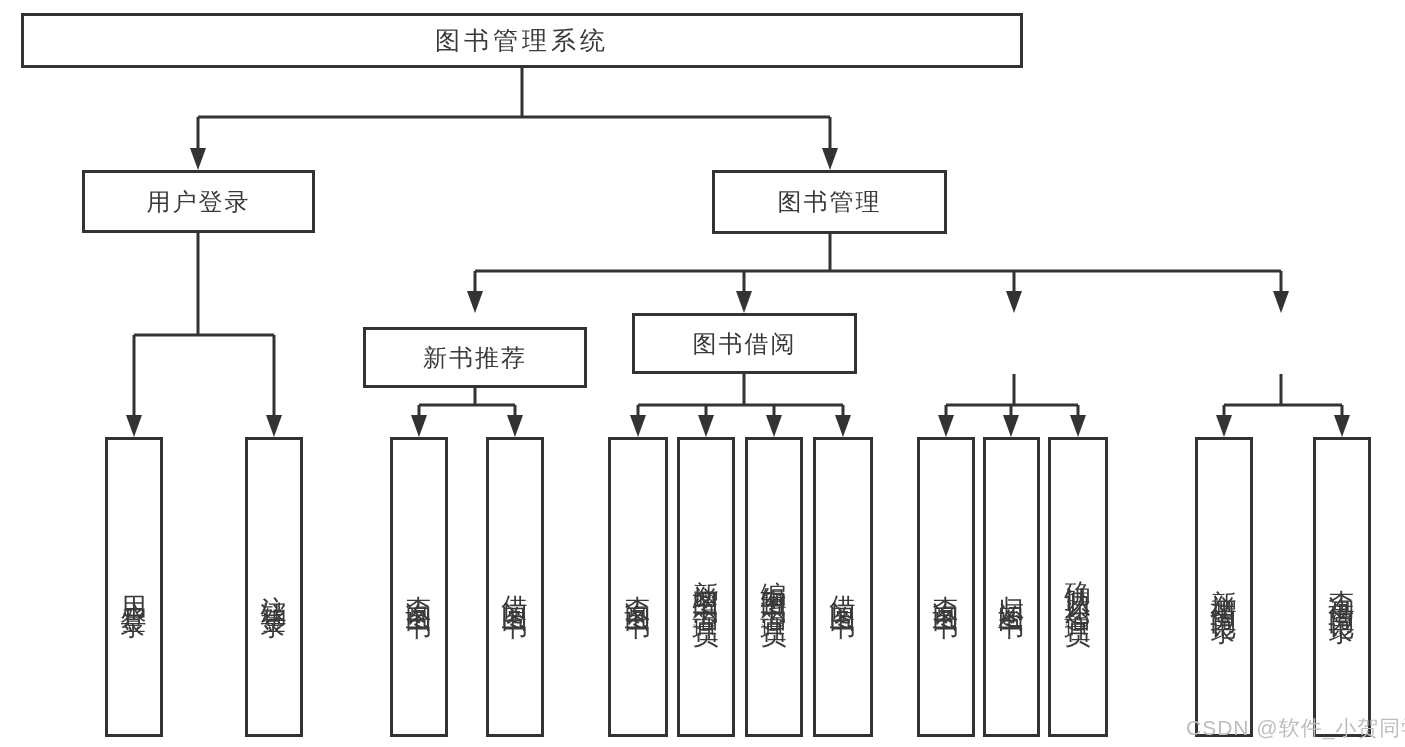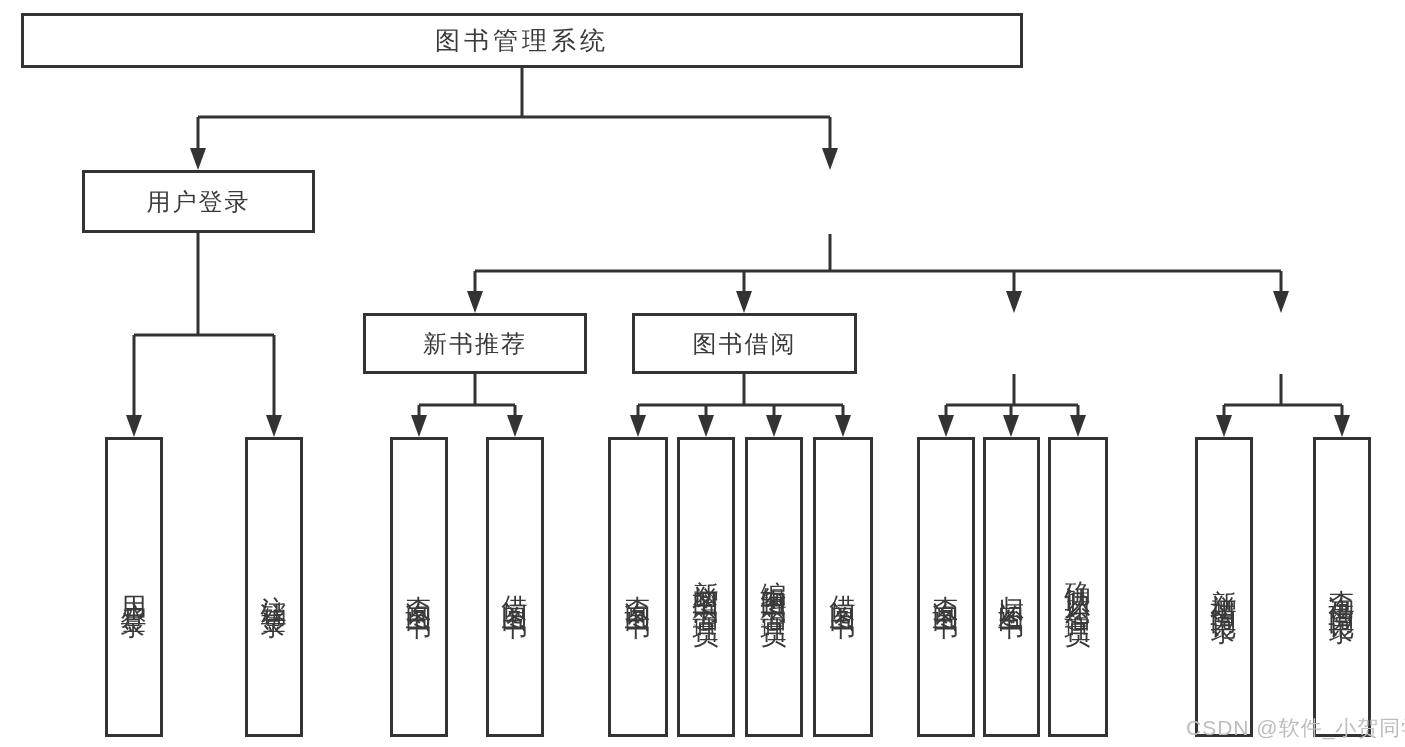--- a/index.html
+++ b/index.html
@@ -85,22 +85,25 @@
     </g>
   </svg>
 
   <div class="box" style="left:21px;top:13px;width:1002px;height:55px">
     <span class="h-label t1">图书管理系统</span>
   </div>
 
   <div class="box" style="left:82px;top:170px;width:233px;height:63px">
     <span class="h-label">用户登录</span>
   </div>
+  <div class="box" style="left:712px;top:170px;width:235px;height:64px">
+    <span class="h-label">图书管理</span>
+  </div>
 
-  <div class="box" style="left:363px;top:313px;width:224px;height:61px">
+  <div class="box" style="left:363px;top:327px;width:224px;height:61px">
     <span class="h-label">新书推荐</span>
   </div>
   <div class="box" style="left:632px;top:313px;width:225px;height:61px">
     <span class="h-label">图书借阅</span>
   </div>
 
   <div class="box" style="left:105px;top:437px;width:58px;height:300px">
     <span class="v-label">用户登录</span>
   </div>
   <div class="box" style="left:245px;top:437px;width:58px;height:300px">

